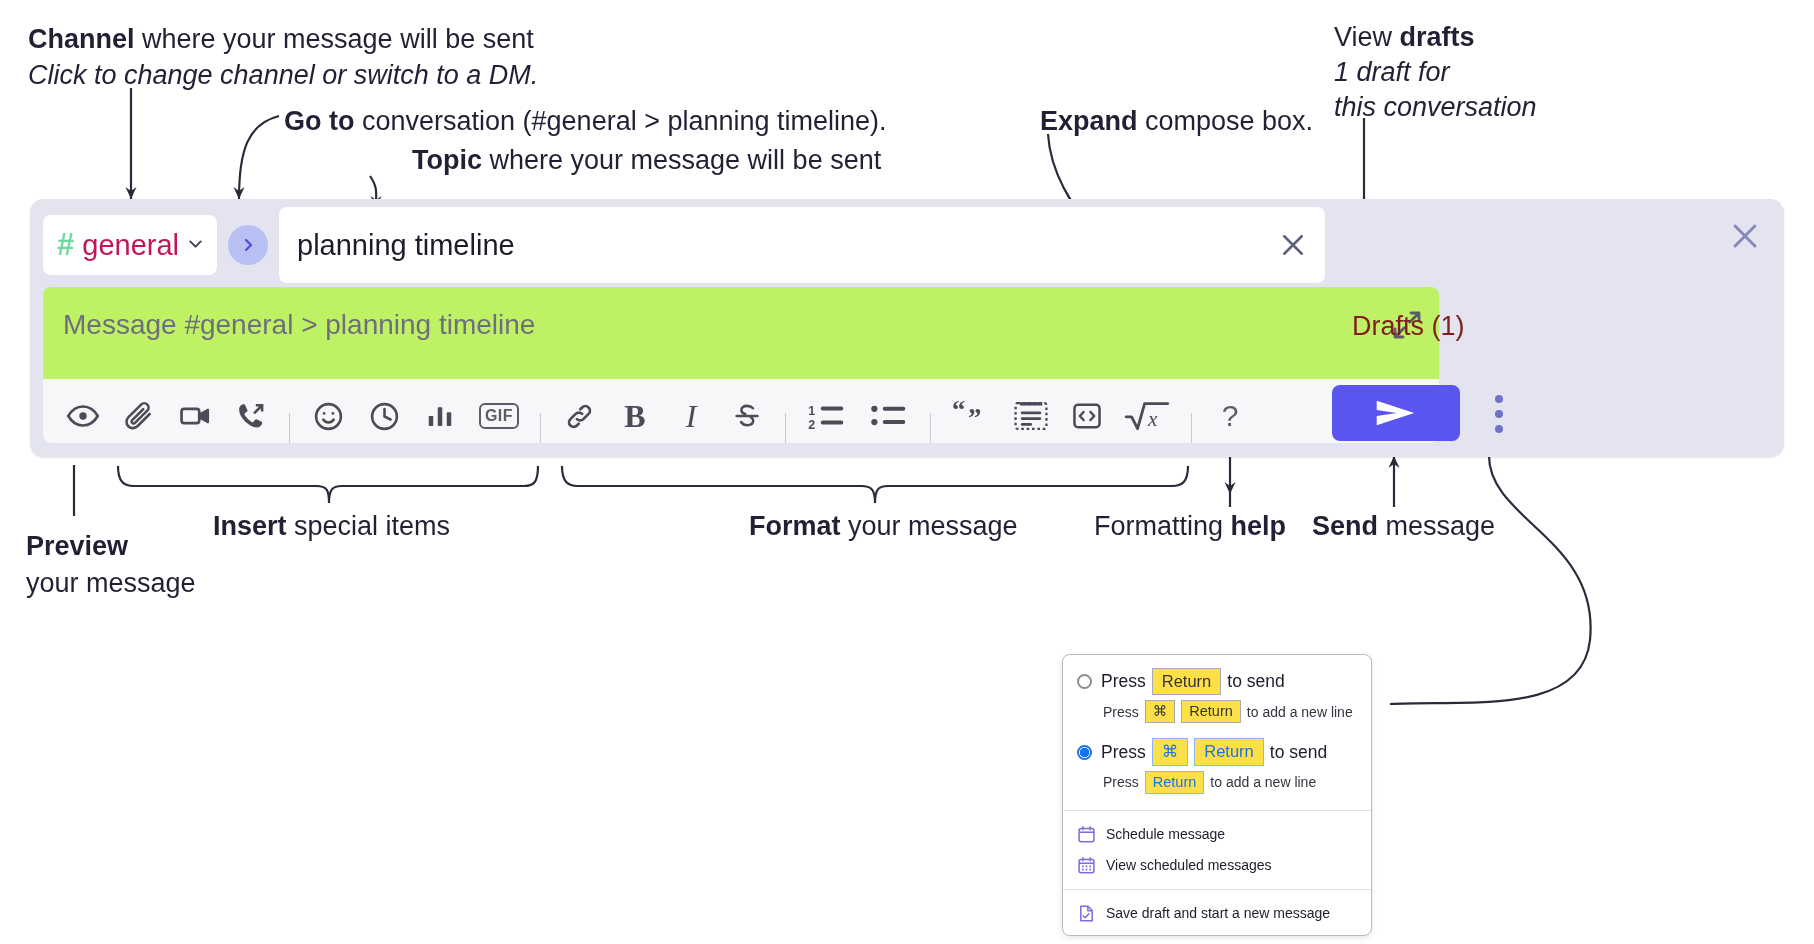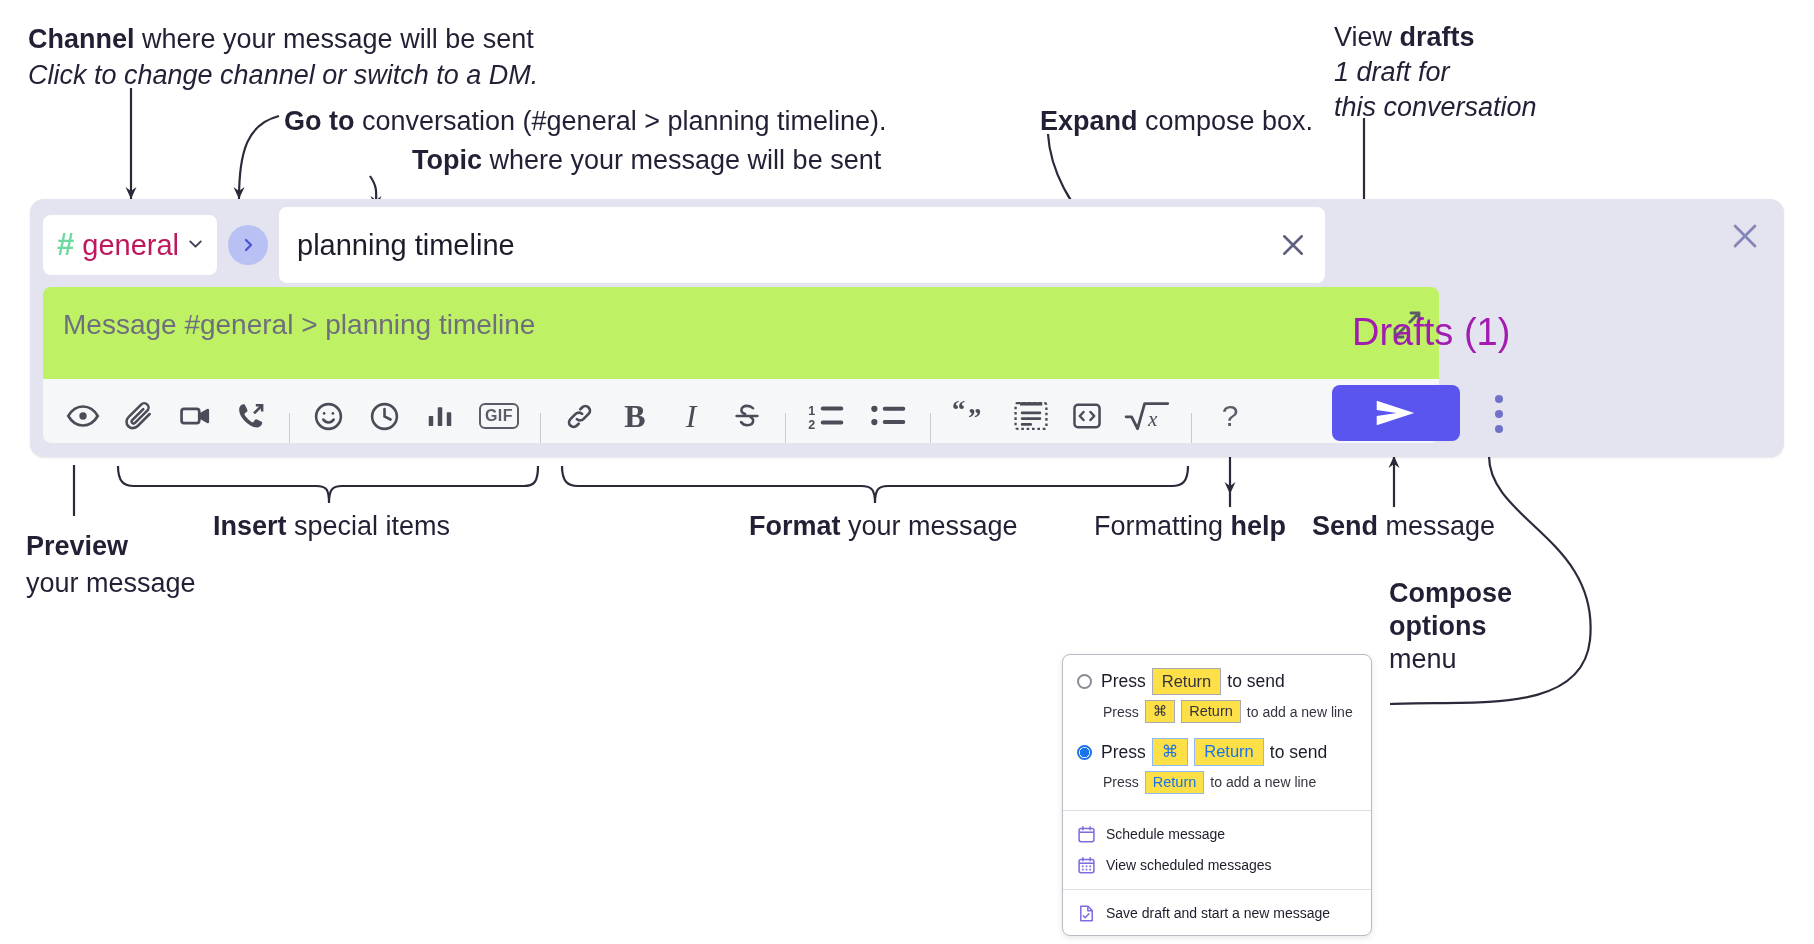--- a/index.html
+++ b/index.html
@@ -67,21 +67,21 @@
     border:2.5px solid #5c5b68;border-radius:6px;padding:1px 4px;
     font-size:16px;font-weight:700;letter-spacing:.5px;color:#5c5b68;
     font-family:"Liberation Sans",sans-serif;line-height:1.25;
   }
   .bold-i{font-size:32px;font-weight:700;color:#4c4b58;font-family:"Liberation Serif",serif;}
   .ital-i{font-size:32px;font-style:italic;color:#4c4b58;font-family:"Liberation Serif",serif;}
   .qmark{font-size:30px;color:#5c5b68;font-weight:400;}
 
   
   .drafts{
-    position:absolute;left:1322px;top:112px;font-size:38px;color:#a21caf;cursor:pointer;
+    position:absolute;left:1322px;top:112px;font-size:27px;color:#7f1d1d;cursor:pointer;
   }
   .close-panel{position:absolute;right:22px;top:20px;width:34px;height:34px;cursor:pointer;}
   .send-btn{
     position:absolute;left:1302px;top:186px;width:128px;height:56px;border-radius:8px;
     background:#5b55f0;display:flex;align-items:center;justify-content:center;cursor:pointer;
   }
   .kebab{position:absolute;left:1452px;top:188px;width:34px;height:54px;
          display:flex;flex-direction:column;align-items:center;justify-content:center;gap:7px;cursor:pointer;}
   .kebab i{width:8px;height:8px;border-radius:50%;background:#6f72c8;display:block;}
 
@@ -401,25 +401,20 @@
   </div>
 
   <div class="anno" style="left:1094px;top:511px;">
     <span>Formatting </span><b>help</b>
   </div>
 
   <div class="anno" style="left:1312px;top:511px;">
     <b>Send</b><span> message</span>
   </div>
 
-  <div class="anno" style="left:1389px;top:577px;line-height:1.22;">
-    <div><b>Compose</b></div>
-    <div><b>options</b></div>
-    <div><span>menu</span></div>
-  </div>
 
   <div class="menu">
 
     <div class="mrow">
       <span class="radio"></span>
       <span class="mtext">
         <span>Press</span>
         <span class="key">Return</span>
         <span>to send</span>
       </span>

